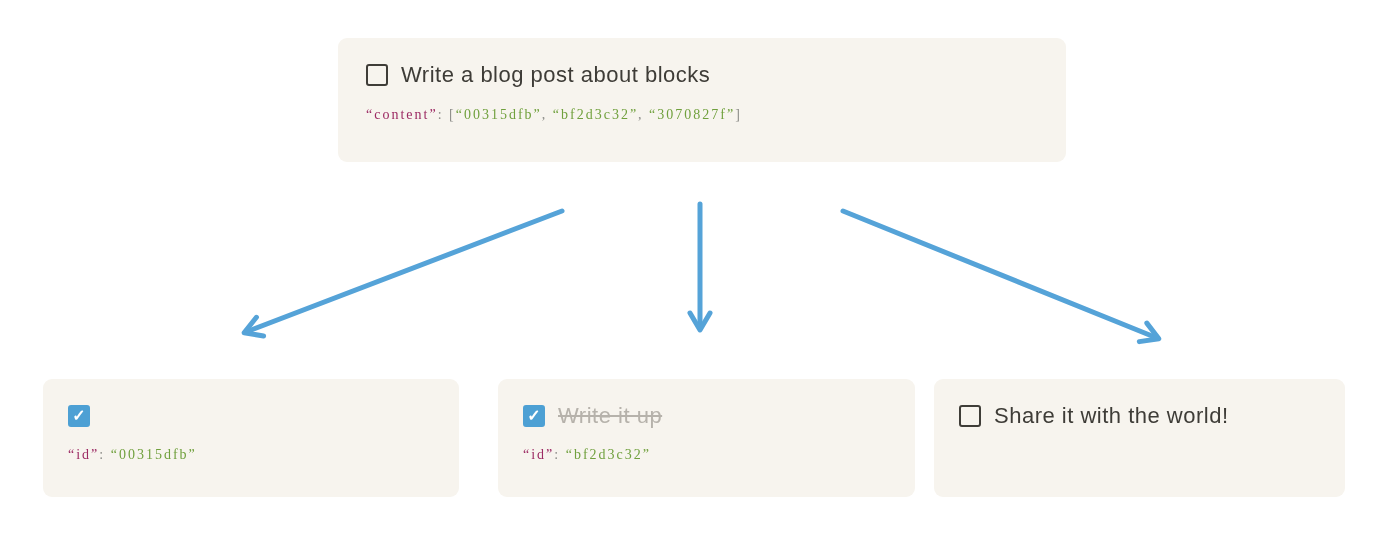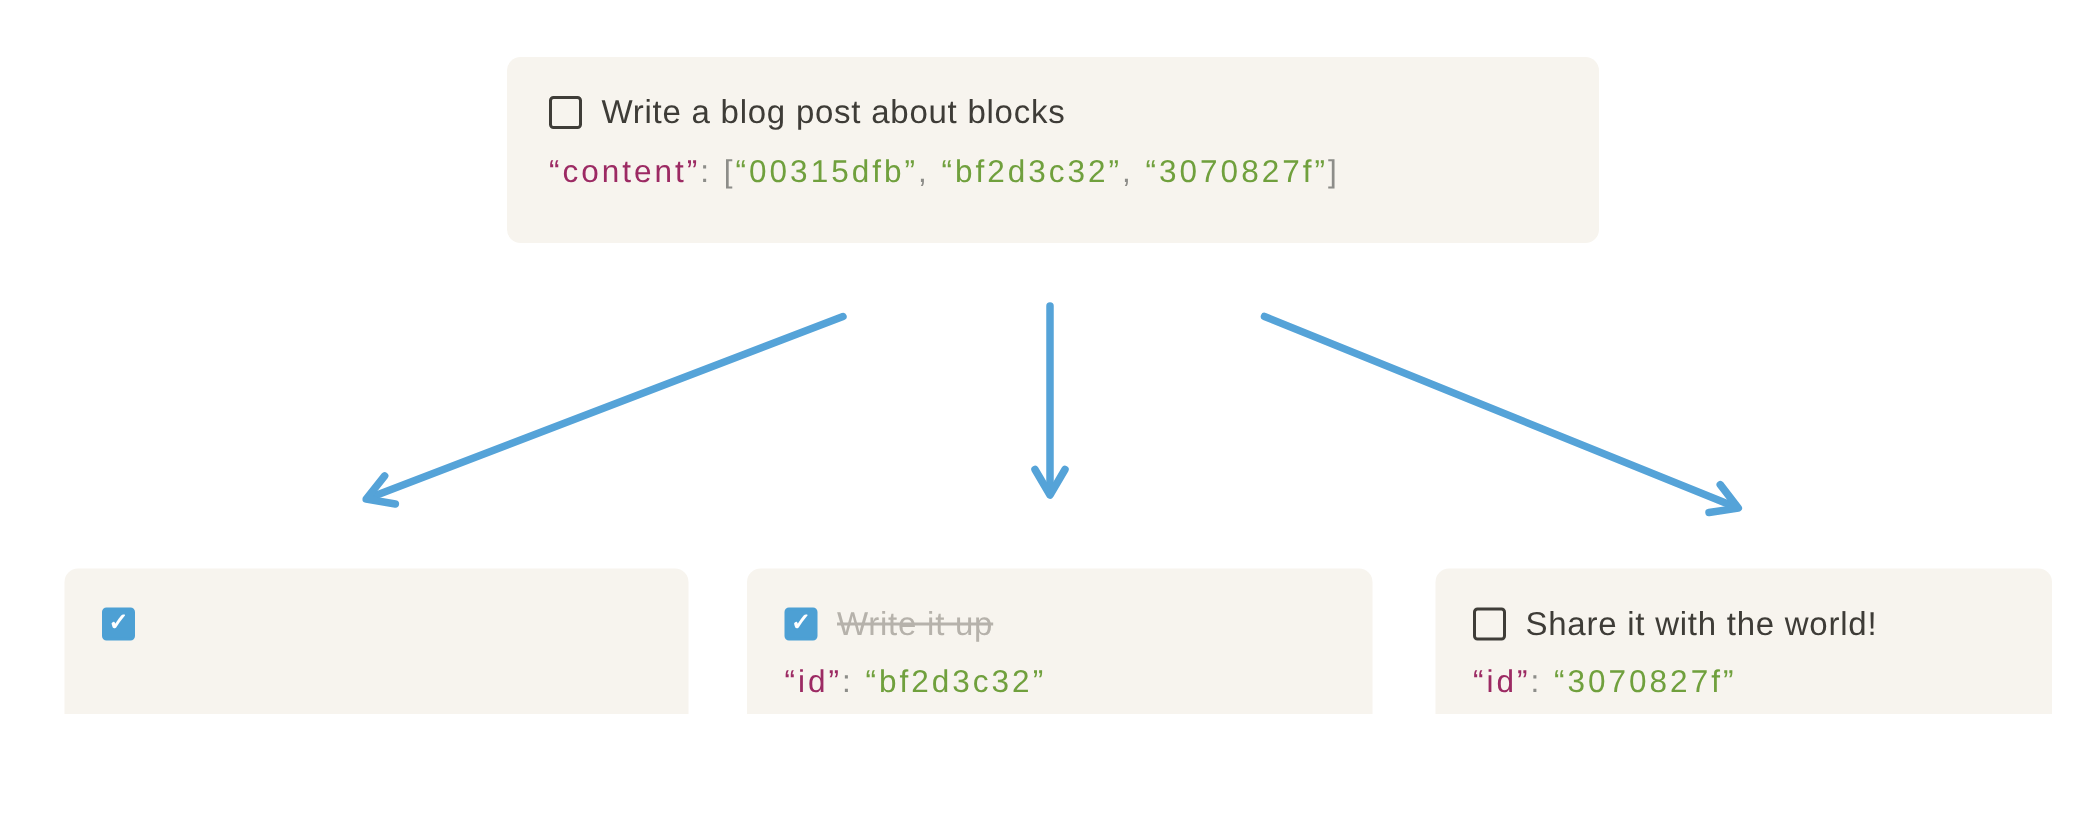--- a/index.html
+++ b/index.html
@@ -9,36 +9,36 @@
     --key:#9c2a63;
     --str:#70a03d;
     --punct:#8d8d89;
     --blue:#4da0d4;
     --arrow:#55a3d8;
     --cb-border:#3f3d38;
   }
   *{margin:0;padding:0;box-sizing:border-box;}
   html,body{background:#ffffff;}
   body{font-family:"Liberation Sans",sans-serif;}
-  .stage{position:relative;width:1400px;height:476px;background:#ffffff;overflow:hidden;}
+  .stage{position:relative;width:1400px;height:544px;background:#ffffff;overflow:hidden;}
 
   .card{
     position:absolute;
     background:var(--card-bg);
     border-radius:9px;
     padding:26px 28px;
     display:flex;
     flex-direction:column;
     gap:16px;
   }
   .card.parent{left:338px;top:38px;width:728px;height:124px;}
   .card.child{top:379px;height:118px;padding:26px 25px;gap:15px;}
   .card.child-1{left:43px;width:416px;}
   .card.child-2{left:498px;width:417px;}
-  .card.child-3{left:957px;width:411px;}
+  .card.child-3{left:934px;width:411px;}
 
   .todo-row{display:flex;align-items:center;gap:13px;height:22px;}
   .checkbox{
     width:22px;height:22px;flex:0 0 22px;
     border:2px solid var(--cb-border);
     border-radius:3px;
     display:flex;align-items:center;justify-content:center;
     background:transparent;
     cursor:pointer;
   }
@@ -49,22 +49,22 @@
     font-size:22px;letter-spacing:0.5px;color:var(--text);
     line-height:22px;white-space:pre;
   }
   .todo-row.is-checked .todo-title{
     color:var(--done);
     text-decoration:line-through;
     text-decoration-thickness:2px;
   }
 
   .code-line{
-    font-family:Liberation Sans, sans-serif;
-    font-size:21px;line-height:26px;letter-spacing:2px;
+    font-family:Liberation Serif, serif;
+    font-size:14px;line-height:26px;letter-spacing:2px;
     white-space:pre;
   }
   .tok{white-space:pre;}
   .tok.key{color:var(--key);}
   .tok.str{color:var(--str);}
   .tok.punct{color:var(--punct);}
 
   .arrows{position:absolute;left:0;top:0;width:1400px;height:544px;pointer-events:none;}
 </style>
 </head>
@@ -92,35 +92,35 @@
     <line x1="700" y1="204" x2="700" y2="328" stroke="#55a3d8" stroke-width="5" stroke-linecap="round" marker-end="url(#ah)"></line>
     <line x1="843" y1="211" x2="1157" y2="338" stroke="#55a3d8" stroke-width="5" stroke-linecap="round" marker-end="url(#ah)"></line>
   </svg>
 
   <section class="card child child-1">
     <div class="todo-row is-checked">
       <span class="checkbox">
         <span class="check">✓</span>
       </span>
     </div>
+    <div class="code-line"><span class="tok key">“id”</span><span class="tok punct">: </span><span class="tok str">“00315dfb”</span></div>
   </section>
 
   <section class="card child child-2">
     <div class="todo-row is-checked">
       <span class="checkbox">
         <span class="check">✓</span>
       </span>
       <span class="todo-title">Write it up</span>
     </div>
     <div class="code-line"><span class="tok key">“id”</span><span class="tok punct">: </span><span class="tok str">“bf2d3c32”</span></div>
   </section>
 
   <section class="card child child-3">
     <div class="todo-row">
       <span class="checkbox">
         
       </span>
       <span class="todo-title">Share it with the world!</span>
     </div>
-    <div class="code-line"><span class="tok key">“id”</span><span class="tok punct">: </span><span class="tok str">“3070827f”</span></div>
   </section>
 
 </div>
 
 </body></html>

